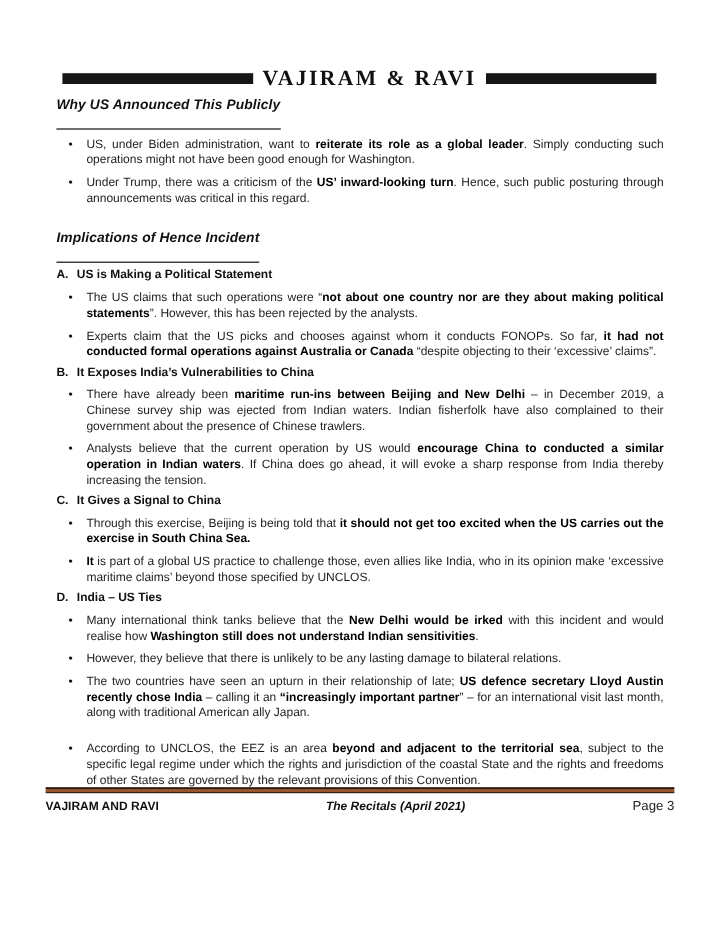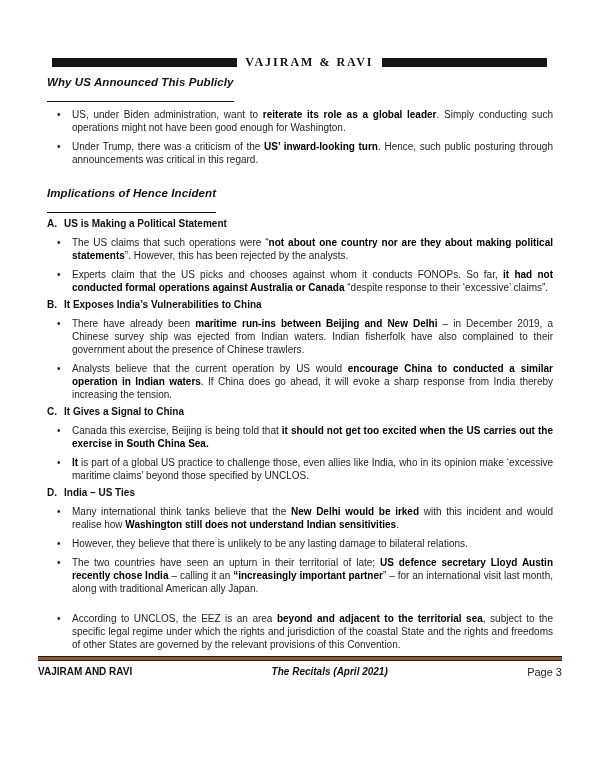--- a/index.html
+++ b/index.html
@@ -13,21 +13,21 @@
     font-family:"Liberation Sans", sans-serif;
     overflow:hidden;
   }
   
   .brand-row { display:flex; align-items:center; margin:0 6px 0 5px; }
   .bar { height:9px; background:#161616; }
   .bar.left  { flex:1.12; }
   .bar.right { flex:1; }
   .brand {
     font-family:"Liberation Serif", serif;
-    font-weight:bold; font-size:12px; letter-spacing:2px;
+    font-weight:bold; font-size:18px; letter-spacing:2px;
     padding:0 8px; white-space:nowrap; color:#111;
   }
   
   .section + .section { margin-top:17px; }
   .heading-row { margin-top:2px; }
   .sec-heading {
     display:inline-block;
     font-weight:bold; font-style:italic;
     font-size:11.5px; letter-spacing:0.1px;
     color:#111;
@@ -43,21 +43,21 @@
   .sub-label { flex:none; width:17px; }
   
   .footer { position:absolute; left:38px; right:38px; top:656px; }
   .footer-rule {
     height:5px; margin-bottom:5px;
     background:linear-gradient(to bottom,
       #2a170c 0%, #2a170c 22%,
       #94552f 22%, #94552f 76%,
       #3a2012 76%, #3a2012 100%);
   }
-  .footer-row { display:flex; align-items:flex-start; font-size:10px; }
+  .footer-row { display:flex; align-items:center; font-size:10px; }
   .footer-left  { font-weight:bold; white-space:nowrap; color:#111; }
   .footer-center{ flex:1; text-align:center; font-weight:bold; font-style:italic; color:#111; }
   .footer-right { white-space:nowrap; font-size:11px; color:#222; }
 </style>
 </head>
 <body>
 
 <div class="page">
 
   <div class="brand-row">
@@ -83,61 +83,61 @@
         <div class="item sub">
           <span class="sub-label">A.</span>
           <span class="sub-text">US is Making a Political Statement</span>
         </div>
         <div class="item bullet">
           <span class="marker">•</span>
           <div class="btext"><span>The US claims that such operations were “</span><b>not about one country nor are they about making political statements</b><span>”. However, this has been rejected by the analysts.</span></div>
         </div>
         <div class="item bullet">
           <span class="marker">•</span>
-          <div class="btext"><span>Experts claim that the US picks and chooses against whom it conducts FONOPs. So far, </span><b>it had not conducted formal operations against Australia or Canada</b><span> “despite response to their ‘excessive’ claims”.</span></div>
+          <div class="btext"><span>Experts claim that the US picks and chooses against whom it conducts FONOPs. So far, </span><b>it had not conducted formal operations against Australia or Canada</b><span> “despite objecting to their ‘excessive’ claims”.</span></div>
         </div>
         <div class="item sub">
           <span class="sub-label">B.</span>
           <span class="sub-text">It Exposes India’s Vulnerabilities to China</span>
         </div>
         <div class="item bullet">
           <span class="marker">•</span>
           <div class="btext"><span>There have already been </span><b>maritime run-ins between Beijing and New Delhi</b><span> – in December 2019, a Chinese survey ship was ejected from Indian waters. Indian fisherfolk have also complained to their government about the presence of Chinese trawlers.</span></div>
         </div>
         <div class="item bullet">
           <span class="marker">•</span>
           <div class="btext"><span>Analysts believe that the current operation by US would </span><b>encourage China to conducted a similar operation in Indian waters</b><span>. If China does go ahead, it will evoke a sharp response from India thereby increasing the tension.</span></div>
         </div>
         <div class="item sub">
           <span class="sub-label">C.</span>
           <span class="sub-text">It Gives a Signal to China</span>
         </div>
         <div class="item bullet">
           <span class="marker">•</span>
-          <div class="btext"><span>Canada this exercise, Beijing is being told that </span><b>it should not get too excited when the US carries out the exercise in South China Sea.</b></div>
+          <div class="btext"><span>Through this exercise, Beijing is being told that </span><b>it should not get too excited when the US carries out the exercise in South China Sea.</b></div>
         </div>
         <div class="item bullet">
           <span class="marker">•</span>
           <div class="btext"><b>It</b><span> is part of a global US practice to challenge those, even allies like India, who in its opinion make ‘excessive maritime claims’ beyond those specified by UNCLOS.</span></div>
         </div>
         <div class="item sub">
           <span class="sub-label">D.</span>
           <span class="sub-text">India – US Ties</span>
         </div>
         <div class="item bullet">
           <span class="marker">•</span>
           <div class="btext"><span>Many international think tanks believe that the </span><b>New Delhi would be irked</b><span> with this incident and would realise how </span><b>Washington still does not understand Indian sensitivities</b><span>.</span></div>
         </div>
         <div class="item bullet">
           <span class="marker">•</span>
           <div class="btext"><span>However, they believe that there is unlikely to be any lasting damage to bilateral relations.</span></div>
         </div>
         <div class="item bullet">
           <span class="marker">•</span>
-          <div class="btext"><span>The two countries have seen an upturn in their territorial of late; </span><b>US defence secretary Lloyd Austin recently chose India</b><span> – calling it an </span><b>“increasingly important partner</b><span>” – for an international visit last month, along with traditional American ally Japan.</span></div>
+          <div class="btext"><span>The two countries have seen an upturn in their relationship of late; </span><b>US defence secretary Lloyd Austin recently chose India</b><span> – calling it an </span><b>“increasingly important partner</b><span>” – for an international visit last month, along with traditional American ally Japan.</span></div>
         </div>
       </section>
       <section class="section">
         <div class="item bullet">
           <span class="marker">•</span>
           <div class="btext"><span>According to UNCLOS, the EEZ is an area </span><b>beyond and adjacent to the territorial sea</b><span>, subject to the specific legal regime under which the rights and jurisdiction of the coastal State and the rights and freedoms of other States are governed by the relevant provisions of this Convention.</span></div>
         </div>
       </section>
     </main>
 

